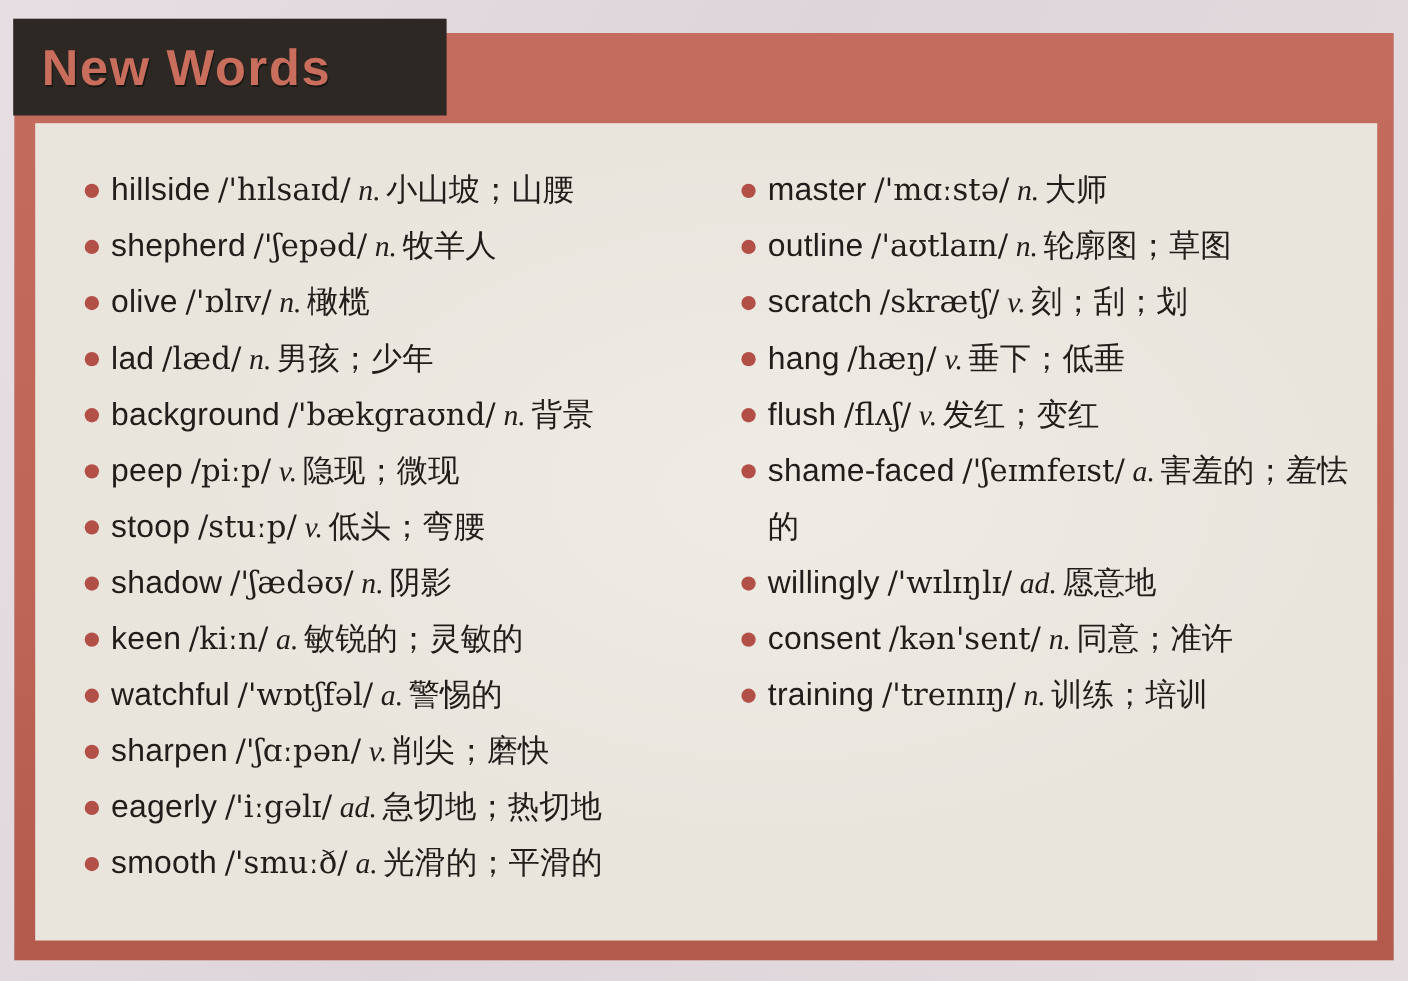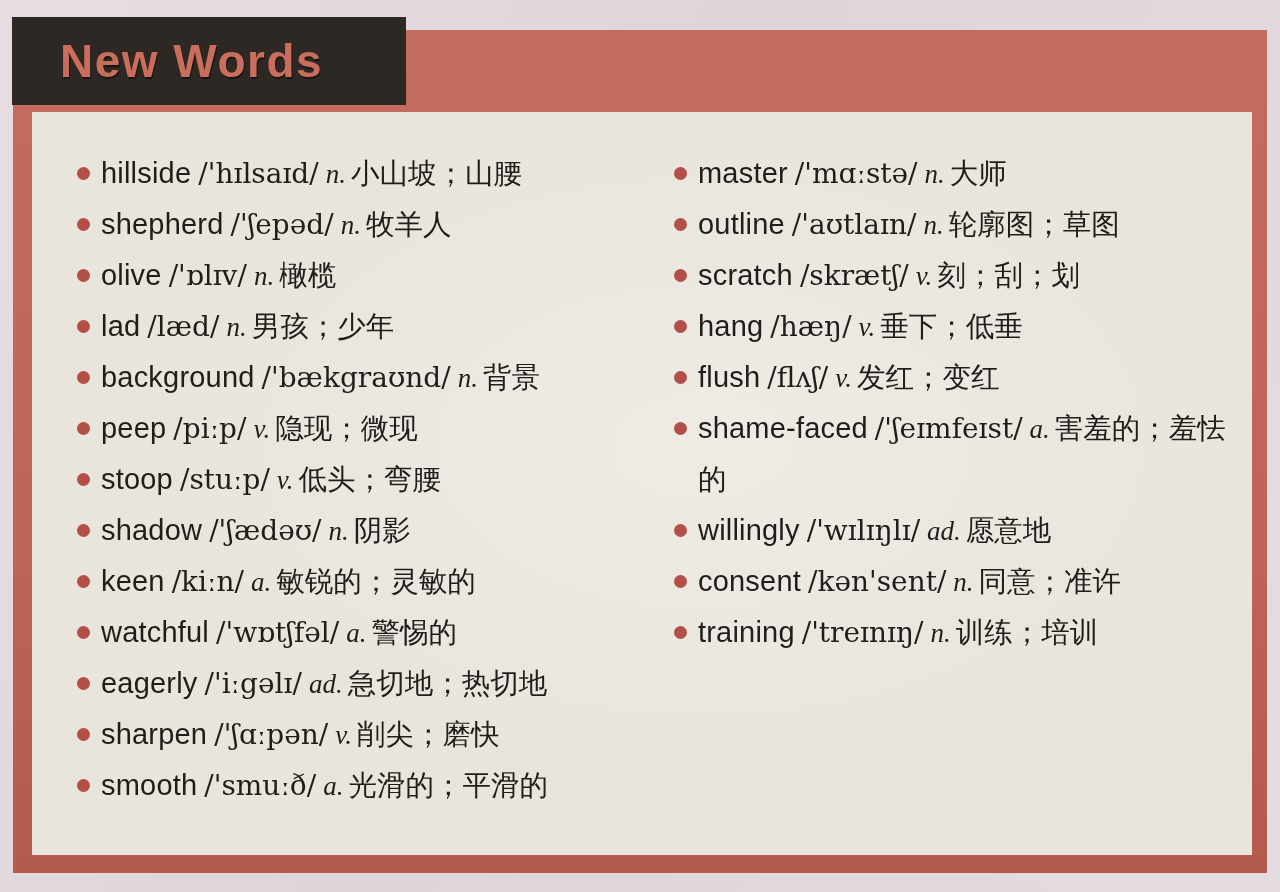--- a/index.html
+++ b/index.html
@@ -24,21 +24,21 @@
       radial-gradient(ellipse at 55% 45%, rgba(255,255,255,0.25), rgba(0,0,0,0) 60%),
       #e9e5dd;
   }
   .banner {
     position: absolute;
     left: 12px; top: 17px;
     width: 394px; height: 88px;
     background: #2d2823;
     display: flex;
     align-items: center;
-    padding-left: 48px;
+    padding-left: 26px;
   }
   .banner .title {
     font-size: 46px;
     font-weight: bold;
     letter-spacing: 1.5px;
     color: #c96e5d;
     text-shadow: 1px 2px 0 rgba(0,0,0,0.45);
   }
   .cols {
     display: flex;
@@ -107,23 +107,23 @@
         <li class="entry"><span class="bullet"></span><span class="word">peep</span><span class="phon">/piːp/</span><span class="pos">v.</span><span class="mean">隐现；微现</span></li>
 
         <li class="entry"><span class="bullet"></span><span class="word">stoop</span><span class="phon">/stuːp/</span><span class="pos">v.</span><span class="mean">低头；弯腰</span></li>
 
         <li class="entry"><span class="bullet"></span><span class="word">shadow</span><span class="phon">/'ʃædəʊ/</span><span class="pos">n.</span><span class="mean">阴影</span></li>
 
         <li class="entry"><span class="bullet"></span><span class="word">keen</span><span class="phon">/kiːn/</span><span class="pos">a.</span><span class="mean">敏锐的；灵敏的</span></li>
 
         <li class="entry"><span class="bullet"></span><span class="word">watchful</span><span class="phon">/'wɒtʃfəl/</span><span class="pos">a.</span><span class="mean">警惕的</span></li>
 
+        <li class="entry"><span class="bullet"></span><span class="word">sharpen</span><span class="phon">/'ʃɑːpən/</span><span class="pos">v.</span><span class="mean">削尖；磨快</span></li>
+
         <li class="entry"><span class="bullet"></span><span class="word">eagerly</span><span class="phon">/'iːgəlɪ/</span><span class="pos">ad.</span><span class="mean">急切地；热切地</span></li>
-
-        <li class="entry"><span class="bullet"></span><span class="word">sharpen</span><span class="phon">/'ʃɑːpən/</span><span class="pos">v.</span><span class="mean">削尖；磨快</span></li>
 
         <li class="entry"><span class="bullet"></span><span class="word">smooth</span><span class="phon">/'smuːð/</span><span class="pos">a.</span><span class="mean">光滑的；平滑的</span></li>
       </ul>
 
     <ul class="col col-right">
 
         <li class="entry"><span class="bullet"></span><span class="word">master</span><span class="phon">/'mɑːstə/</span><span class="pos">n.</span><span class="mean">大师</span></li>
 
 
         <li class="entry"><span class="bullet"></span><span class="word">outline</span><span class="phon">/'aʊtlaɪn/</span><span class="pos">n.</span><span class="mean">轮廓图；草图</span></li>

